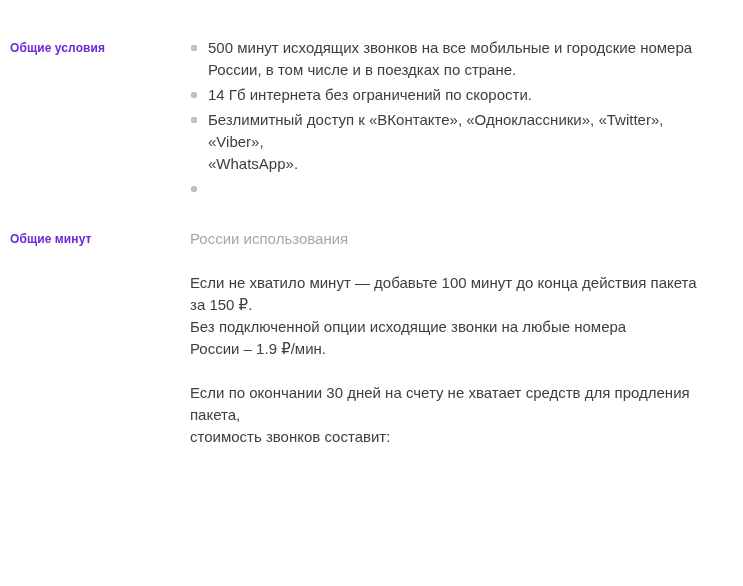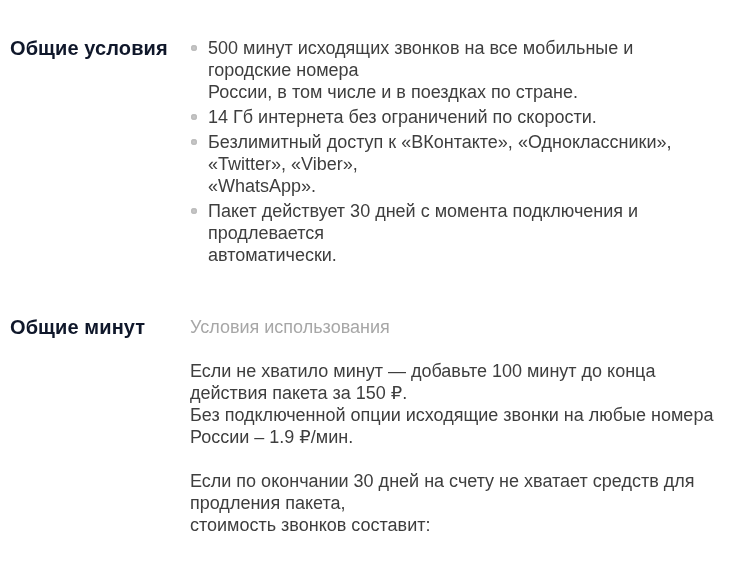--- a/index.html
+++ b/index.html
@@ -12,28 +12,28 @@
     color: #3e3e3e;
     padding: 37px 28px 16px 10px;
   }
   .section-row {
     display: grid;
     grid-template-columns: 180px 1fr;
     align-items: start;
   }
   .section-row + .section-row { margin-top: 50px; }
   .section-label {
-    font-size: 20px;
+    font-size: 12px;
     font-weight: bold;
-    color: #0f172a;
+    color: #6d28d9;
     line-height: 22px;
     letter-spacing: 0.1px;
   }
   .section-body {
-    font-size: 18px;
+    font-size: 15px;
     line-height: 22px;
     color: #3e3e3e;
   }
   .block + .block { margin-top: 22px; }
   .block-paragraph + .block-subheading { margin-top: 30px; }
   .block-paragraph { white-space: pre-line; }
   .block-subheading { color: #a7a7a7; }
   .bullet-list { list-style: none; }
   .bullet-item {
     position: relative;
@@ -59,29 +59,28 @@
 <main>
     <section class="section-row">
       <h3 class="section-label">Общие условия</h3>
       <div class="section-body">
         <ul class="block block-bullets bullet-list">
           <li class="bullet-item"><span class="bullet-marker"></span><span class="bullet-text">500 минут исходящих звонков на все мобильные и городские номера
 России, в том числе и в поездках по стране.</span></li>
           <li class="bullet-item"><span class="bullet-marker"></span><span class="bullet-text">14 Гб интернета без ограничений по скорости.</span></li>
           <li class="bullet-item"><span class="bullet-marker"></span><span class="bullet-text">Безлимитный доступ к «ВКонтакте», «Одноклассники», «Twitter», «Viber»,
 «WhatsApp».</span></li>
-          <li class="bullet-item"><span class="bullet-marker"></span><span class="bullet-text">Пакет действует 30 дней с момента подключения и продлевается
-автоматически.</span></li>
+          <li class="bullet-item"><span class="bullet-marker"></span></li>
         </ul>
       </div>
     </section>
     <section class="section-row">
       <h3 class="section-label">Общие минут</h3>
       <div class="section-body">
-        <div class="block block-subheading">Условия использования</div>
+        <div class="block block-subheading">России использования</div>
         <p class="block block-paragraph">Если не хватило минут — добавьте 100 минут до конца действия пакета за 150 ₽.
 Без подключенной опции исходящие звонки на любые номера
 России – 1.9 ₽/мин.</p>
         <p class="block block-paragraph">Если по окончании 30 дней на счету не хватает средств для продления пакета,
 стоимость звонков составит:</p>
       </div>
     </section>
   </main>
 
 </body></html>

